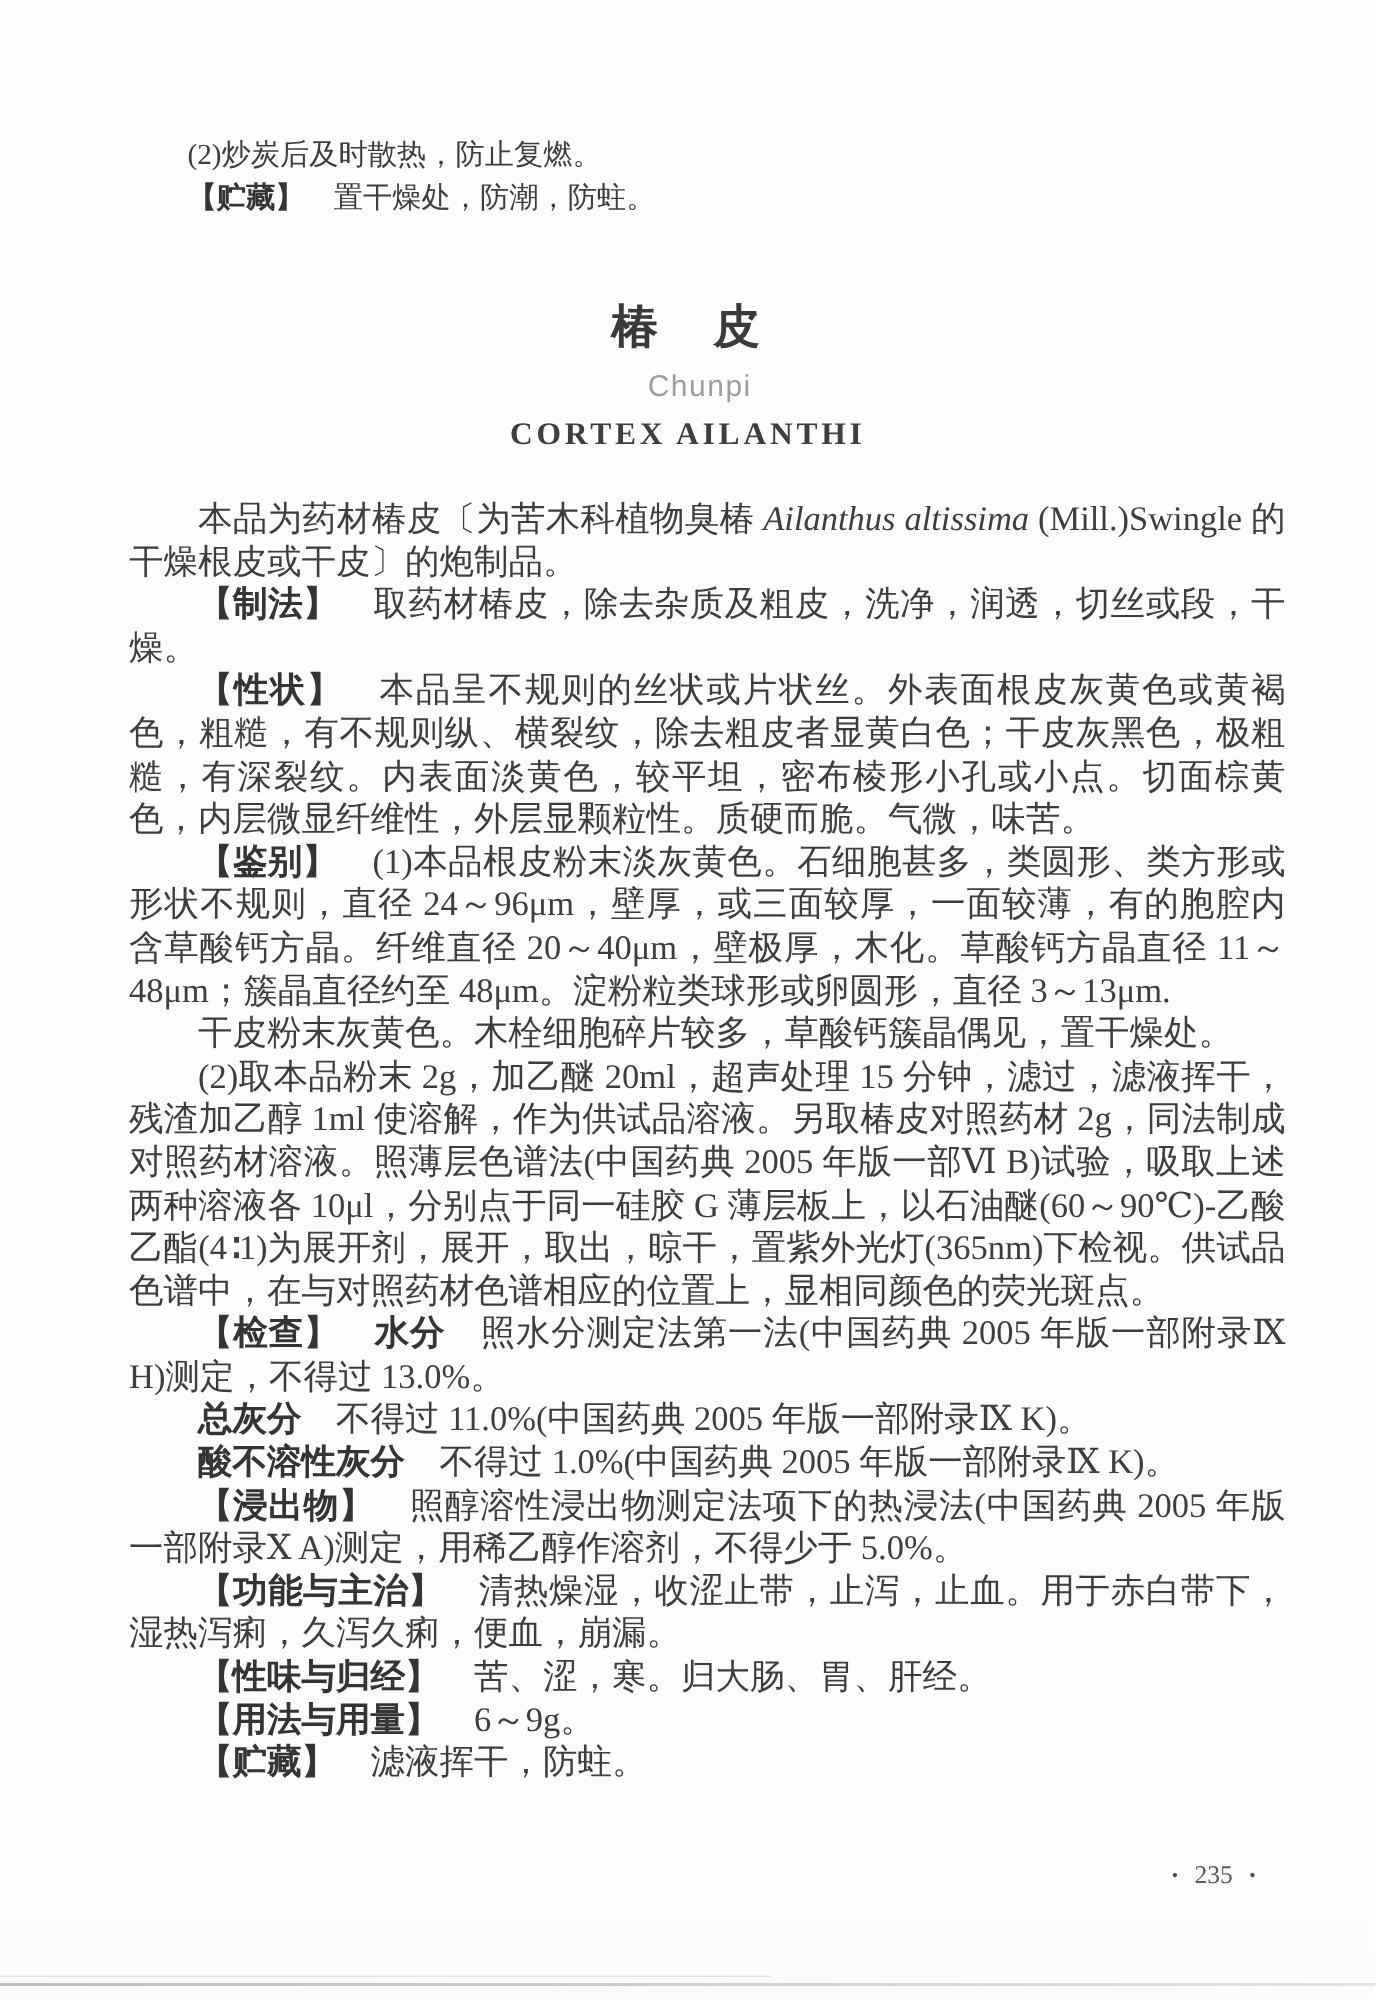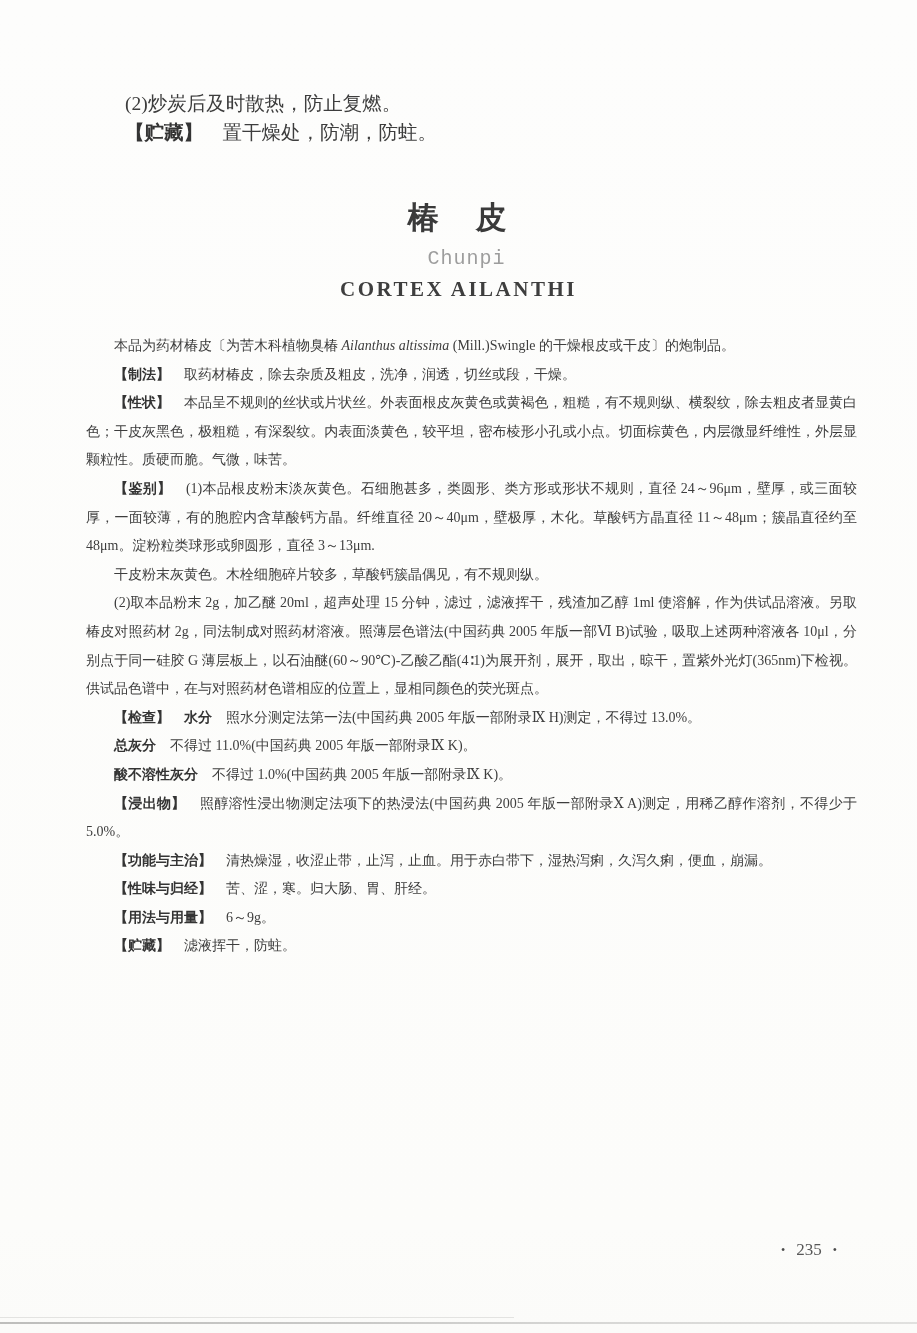--- a/index.html
+++ b/index.html
@@ -12,34 +12,34 @@
     position:relative;width:917px;height:1333px;overflow:hidden;
     background:linear-gradient(180deg,#fdfdfc 0%,#fcfcfa 92%,#fbfbf9 100%);
     color:#3d3d3d;
   }
   .prev-block{
     position:absolute;left:86px;right:60px;top:90px;
     font-size:19.5px;line-height:28.5px;
   }
   .body-block{
     position:absolute;left:86px;right:60px;top:332px;
-    font-size:14px;line-height:28.6px;
+    font-size:23px;line-height:28.6px;
   }
   .para{margin:0;text-indent:2em;text-align:justify;text-justify:inter-ideograph;}
   .b{font-weight:bold;color:#343434;}
   .i{font-style:italic;}
   .title-cn{
     position:absolute;left:0;right:0;top:197px;margin:0;
     text-align:center;font-size:31px;font-weight:bold;color:#3a3a3a;
     font-family:Liberation Serif, serif;letter-spacing:3px;
   }
   .title-pinyin{
     position:absolute;left:16px;right:0;top:247px;
     text-align:center;font-size:20px;color:#9d9d9d;letter-spacing:1px;
-    font-family:Liberation Mono, monospace;
+    font-family:Liberation Sans, sans-serif;
   }
   .title-latin{
     position:absolute;left:0;right:0;top:277px;
     text-align:center;font-size:21px;font-weight:bold;color:#3e3e3e;
     letter-spacing:2.5px;
     font-family:"Liberation Serif","DejaVu Serif",serif;
   }
   .footer{
     position:absolute;top:1240px;right:80px;
     display:flex;align-items:center;gap:11px;
@@ -70,21 +70,21 @@
 
   <div class="title-pinyin">Chunpi</div>
 
   <div class="title-latin">CORTEX AILANTHI</div>
 
   <div class="body-block" id="body-paragraphs">
       <p class="para"><span>本品为药材椿皮〔为苦木科植物臭椿 </span><span class="i">Ailanthus altissima</span><span> (Mill.)Swingle 的干燥根皮或干皮〕的炮制品。</span></p>
       <p class="para"><span class="b">【制法】</span><span>　取药材椿皮，除去杂质及粗皮，洗净，润透，切丝或段，干燥。</span></p>
       <p class="para"><span class="b">【性状】</span><span>　本品呈不规则的丝状或片状丝。外表面根皮灰黄色或黄褐色，粗糙，有不规则纵、横裂纹，除去粗皮者显黄白色；干皮灰黑色，极粗糙，有深裂纹。内表面淡黄色，较平坦，密布棱形小孔或小点。切面棕黄色，内层微显纤维性，外层显颗粒性。质硬而脆。气微，味苦。</span></p>
       <p class="para"><span class="b">【鉴别】</span><span>　(1)本品根皮粉末淡灰黄色。石细胞甚多，类圆形、类方形或形状不规则，直径 24～96μm，壁厚，或三面较厚，一面较薄，有的胞腔内含草酸钙方晶。纤维直径 20～40μm，壁极厚，木化。草酸钙方晶直径 11～48μm；簇晶直径约至 48μm。淀粉粒类球形或卵圆形，直径 3～13μm.</span></p>
-      <p class="para"><span>干皮粉末灰黄色。木栓细胞碎片较多，草酸钙簇晶偶见，有不规则纵。</span></p>
+      <p class="para"><span>干皮粉末灰黄色。木栓细胞碎片较多，草酸钙簇晶偶见，置干燥处。</span></p>
       <p class="para"><span>(2)取本品粉末 2g，加乙醚 20ml，超声处理 15 分钟，滤过，滤液挥干，残渣加乙醇 1ml 使溶解，作为供试品溶液。另取椿皮对照药材 2g，同法制成对照药材溶液。照薄层色谱法(中国药典 2005 年版一部Ⅵ B)试验，吸取上述两种溶液各 10μl，分别点于同一硅胶 G 薄层板上，以石油醚(60～90℃)-乙酸乙酯(4∶1)为展开剂，展开，取出，晾干，置紫外光灯(365nm)下检视。供试品色谱中，在与对照药材色谱相应的位置上，显相同颜色的荧光斑点。</span></p>
       <p class="para"><span class="b">【检查】</span><span>　</span><span class="b">水分</span><span>　照水分测定法第一法(中国药典 2005 年版一部附录Ⅸ H)测定，不得过 13.0%。</span></p>
       <p class="para"><span class="b">总灰分</span><span>　不得过 11.0%(中国药典 2005 年版一部附录Ⅸ K)。</span></p>
       <p class="para"><span class="b">酸不溶性灰分</span><span>　不得过 1.0%(中国药典 2005 年版一部附录Ⅸ K)。</span></p>
       <p class="para"><span class="b">【浸出物】</span><span>　照醇溶性浸出物测定法项下的热浸法(中国药典 2005 年版一部附录Ⅹ A)测定，用稀乙醇作溶剂，不得少于 5.0%。</span></p>
       <p class="para"><span class="b">【功能与主治】</span><span>　清热燥湿，收涩止带，止泻，止血。用于赤白带下，湿热泻痢，久泻久痢，便血，崩漏。</span></p>
       <p class="para"><span class="b">【性味与归经】</span><span>　苦、涩，寒。归大肠、胃、肝经。</span></p>
       <p class="para"><span class="b">【用法与用量】</span><span>　6～9g。</span></p>
       <p class="para"><span class="b">【贮藏】</span><span>　滤液挥干，防蛀。</span></p>
     </div>

